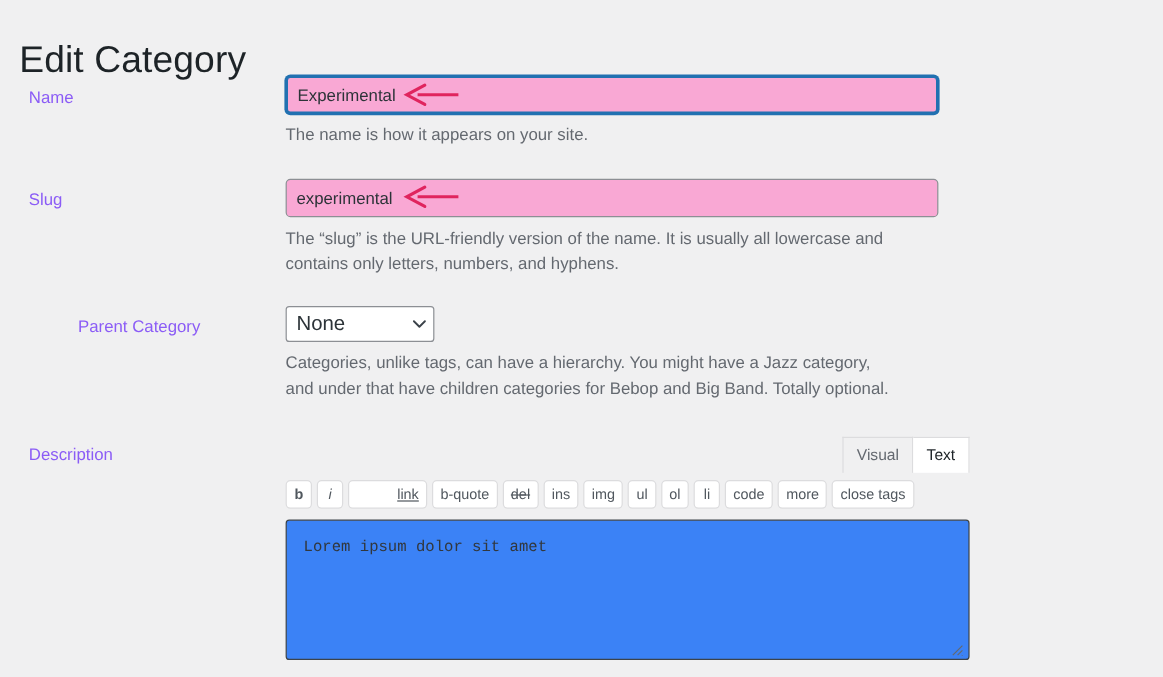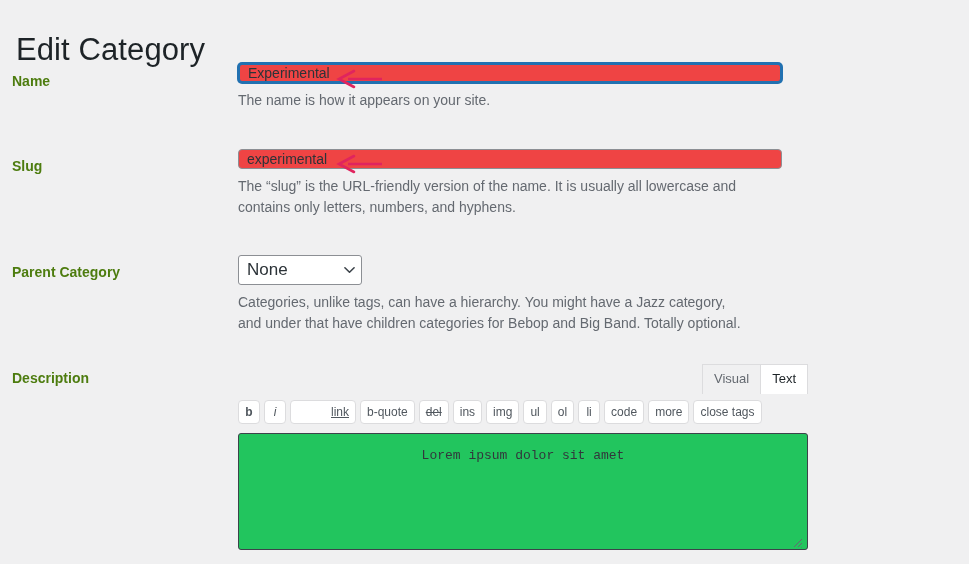--- a/index.html
+++ b/index.html
@@ -34,41 +34,41 @@
     width: 969px;
   }
 
   .form-row {
     position: relative;
     width: 100%;
   }
 
   .row-label {
     position: absolute;
-    left: 12px;
+    left: 24px;
     font-size: 14px;
-    font-weight: bold;
-    color: #4d7c0f;
+    font-weight: normal;
+    color: #8b5cf6;
     line-height: 1.3;
   }
 
   .row-field {
     position: absolute;
     left: 238px;
   }
 
   .text-input {
     box-sizing: border-box;
     width: 544px;
-    height: 20px;
+    height: 32px;
     padding: 0 8px;
     font-family: "Liberation Sans", sans-serif;
     font-size: 14px;
     color: #2c3338;
-    background: #ef4444;
+    background: #f9a8d4;
     border: 1px solid #8c8f94;
     border-radius: 4px;
     outline: none;
     box-shadow: 0 0 0 transparent;
   }
 
   .text-input.focused {
     border: 2px solid #2271b1;
     box-shadow: 0 0 0 1px #2271b1;
   }
@@ -206,31 +206,30 @@
   .qt-btn.st-strike { text-decoration: line-through; }
 
   .editor-textarea {
     position: absolute;
     left: 0;
     top: 73px;
     box-sizing: border-box;
     width: 570px;
     height: 117px;
     padding: 12px 14px;
-    background: #22c55e;
+    background: #3b82f6;
     border: 1px solid #3c434a;
     border-radius: 3px;
     font-family: "Liberation Mono", monospace;
     font-size: 13px;
     line-height: 1.5;
     color: #32373c;
     resize: none;
     outline: none;
     overflow: hidden;
-    text-align: center;
   }
   .resize-grip {
     position: absolute;
     right: 3px;
     bottom: 3px;
     width: 12px;
     height: 12px;
     pointer-events: none;
   }
 </style>
@@ -251,21 +250,21 @@
 
   <div class="form-row">
     <div class="row-label" style="top:97px;">Slug</div>
     <div class="row-field" style="top:89px;">
       <input class="text-input" type="text" value="experimental" style="">
       <div class="field-desc" style="width:500px;">The “slug” is the URL-friendly version of the name. It is usually all lowercase and contains only letters, numbers, and hyphens.</div>
     </div>
   </div>
 
   <div class="form-row">
-    <div class="row-label" style="top:203px;">Parent Category</div>
+    <div class="row-label" style="top:203px;margin-left:41px;">Parent Category</div>
     <div class="row-field" style="top:195px;">
       <span class="select-wrap">
         <select class="wp-select">
           <option>None</option>
         </select>
         <span class="select-chevron">
           <svg viewBox="0 0 12 8" width="11" height="8" aria-hidden="true">
             <path d="M1 1.5 L6 6.5 L11 1.5" fill="none" stroke="#3c434a" stroke-width="1.7" stroke-linecap="round" stroke-linejoin="round"></path>
           </svg>
         </span>

